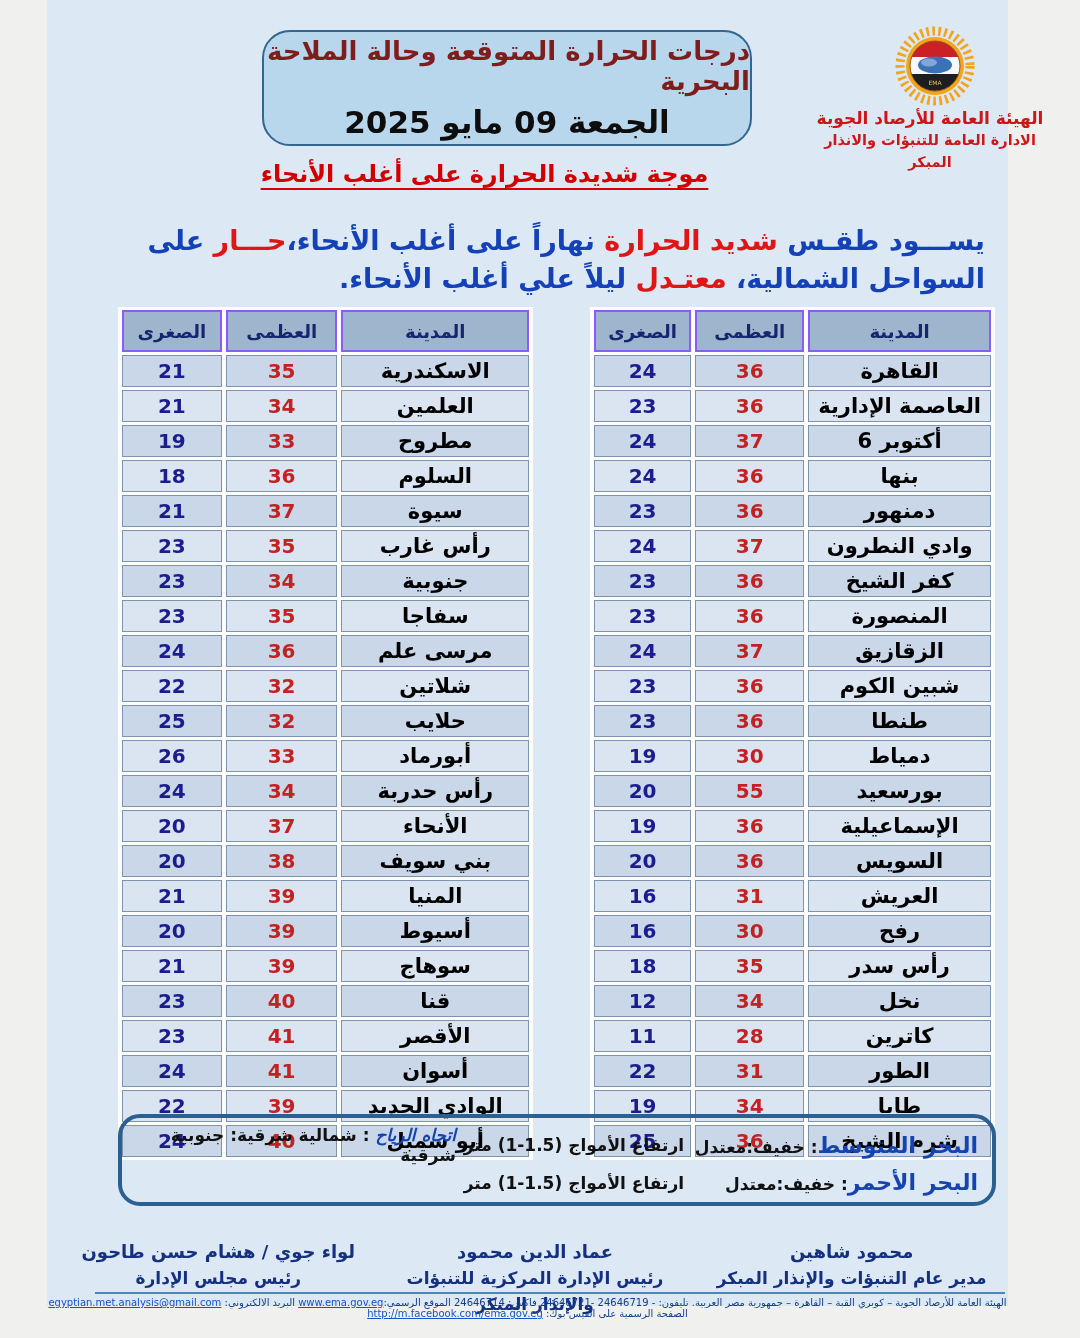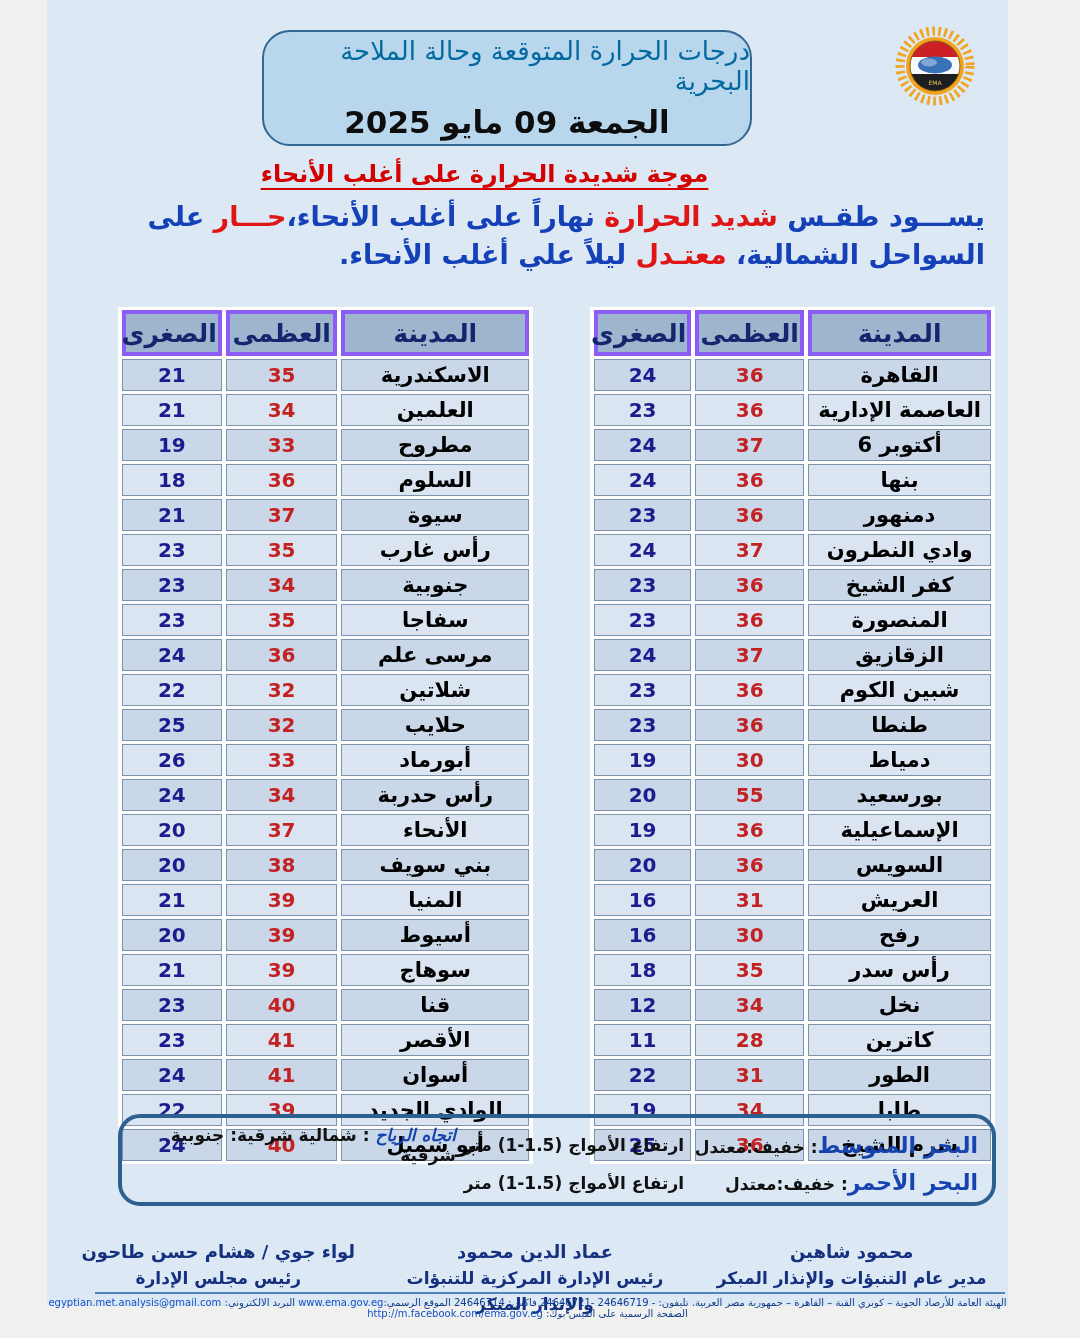--- a/index.html
+++ b/index.html
@@ -3,41 +3,41 @@
 <meta charset="utf-8">
 <style>
   html,body{margin:0;padding:0;background:#f0f0ee;font-family:"DejaVu Sans","Liberation Sans",sans-serif;}
   #page{position:relative;width:1080px;height:1338px;background:#f0f0ee;overflow:hidden;}
   #canvas{position:absolute;left:47px;top:0;width:961px;height:1306px;background:#dce8f4;}
 
   
   .title-box{position:absolute;left:215px;top:30px;width:486px;height:112px;background:#b9d7ec;
     border:2px solid #33678f;border-radius:28px;display:flex;flex-direction:column;justify-content:center;
     align-items:center;gap:8px;}
-  .title-box .t1{color:#0369a1;font-size:26px;font-weight:normal;}
+  .title-box .t1{color:#7f1d1d;font-size:26px;font-weight:bold;}
   .title-box .t2{color:#0d0d0d;font-size:31px;font-weight:bold;}
   .logo{position:absolute;left:848px;top:26px;width:80px;height:80px;}
   .org{position:absolute;left:758px;top:107px;width:250px;text-align:center;color:#cc1719;font-weight:bold;line-height:22px;}
   .org .o1{font-size:17px;}
   .org .o2{font-size:14.5px;}
 
   
   .alert{position:absolute;left:0;top:160px;width:875px;text-align:center;color:#d40000;font-size:24px;
     font-weight:bold;text-decoration:underline;text-underline-offset:6px;}
-  .forecast{position:absolute;left:53px;top:198px;width:885px;direction:rtl;text-align:right;
+  .forecast{position:absolute;left:53px;top:222px;width:885px;direction:rtl;text-align:right;
     font-size:27px;font-weight:bold;line-height:38px;}
   .forecast .blue{color:#1440b8;}
   .forecast .red{color:#e01515;}
 
   
   table.temps{position:absolute;top:307px;border-collapse:separate;border-spacing:4px 3px;background:#fdfdfe;
     table-layout:fixed;direction:rtl;}
   #table-left{left:71px;width:415px;}
   #table-right{left:543px;width:405px;}
-  table.temps th{background:#9db5cd;border:4px solid #8b5cf6;color:#15266e;font-size:25px;font-weight:bold;height:36px;}
+  table.temps th{background:#9db5cd;border:2px solid #8b5cf6;color:#15266e;font-size:18px;font-weight:bold;height:36px;}
   table.temps td{border:1px solid #7e93ac;height:30px;text-align:center;font-weight:bold;font-size:20px;padding:0 2px;overflow:hidden;white-space:nowrap;}
   table.temps tbody tr:nth-child(odd) td{background:#cad7e9;}
   table.temps tbody tr:nth-child(even) td{background:#dbe5f2;}
   table.temps .city{color:#000;font-size:21px;}
   table.temps .max{color:#c22222;}
   table.temps .min{color:#1c1c8e;}
   col.c-city{width:47%;} col.c-max{width:28%;} col.c-min{width:25%;}
 
   
   .marine{position:absolute;left:71px;top:1114px;width:878px;height:92px;border:4px solid #2c6090;
@@ -53,21 +53,21 @@
 
   
   .signatures{position:absolute;left:13px;top:1228px;width:950px;display:flex;direction:rtl;}
   .sig{flex:1 1 33%;text-align:center;color:#14307f;font-weight:bold;line-height:26px;margin-top:11px;}
   .sig .sig-name{font-size:18px;}
   .sig .sig-title{font-size:17px;}
 
   .rule{position:absolute;left:48px;top:1292px;width:910px;height:2px;background:#4d86bd;}
   .tiny-footer{position:absolute;left:0;top:1297px;width:961px;text-align:center;direction:rtl;
     font-size:10px;color:#123d8c;}
-  .tiny-footer .link{color:#1253c8;}
+  .tiny-footer .link{color:#1253c8;text-decoration:underline;}
 </style>
 </head>
 <body>
 
 <div id="page">
   <div id="canvas">
 
     <div class="title-box">
       <div class="t1">درجات الحرارة المتوقعة وحالة الملاحة البحرية</div>
       <div class="t2">الجمعة 09 مايو 2025</div>
@@ -83,20 +83,24 @@
         <rect x="13" y="13" width="54" height="18" fill="#cc2027"></rect>
         <rect x="13" y="31" width="54" height="17" fill="#f6f8fa"></rect>
         <rect x="13" y="48" width="54" height="19" fill="#1e1e22"></rect>
         <ellipse cx="40" cy="39" rx="17" ry="8.5" fill="#3a72b8"></ellipse>
         <ellipse cx="34" cy="36.5" rx="8" ry="4" fill="#7fa8d6"></ellipse>
         <text x="40" y="59" text-anchor="middle" font-size="6" fill="#e8c24a" font-family="DejaVu Sans, sans-serif">EMA</text>
       </g>
       <circle cx="40" cy="40" r="25" fill="none" stroke="#8a5a10" stroke-width="1"></circle>
     </svg>
 
+    <div class="org">
+      <div class="o1">الهيئة العامة للأرصاد الجوية</div>
+      <div class="o2">الادارة العامة للتنبؤات والانذار المبكر</div>
+    </div>
 
     <div class="alert">موجة شديدة الحرارة على أغلب الأنحاء</div>
 
     <div class="forecast" id="forecast-text"><span class="blue">يســـود طقـس </span><span class="red">شديد الحرارة</span><span class="blue"> نهاراً على أغلب الأنحاء،</span><span class="red">حـــار</span><span class="blue"> على السواحل الشمالية، </span><span class="red">معتـدل</span><span class="blue"> ليلاً علي أغلب الأنحاء.</span></div>
 
     <table class="temps" id="table-left">
       <colgroup>
           <col class="c-city">
           <col class="c-max">
           <col class="c-min">

